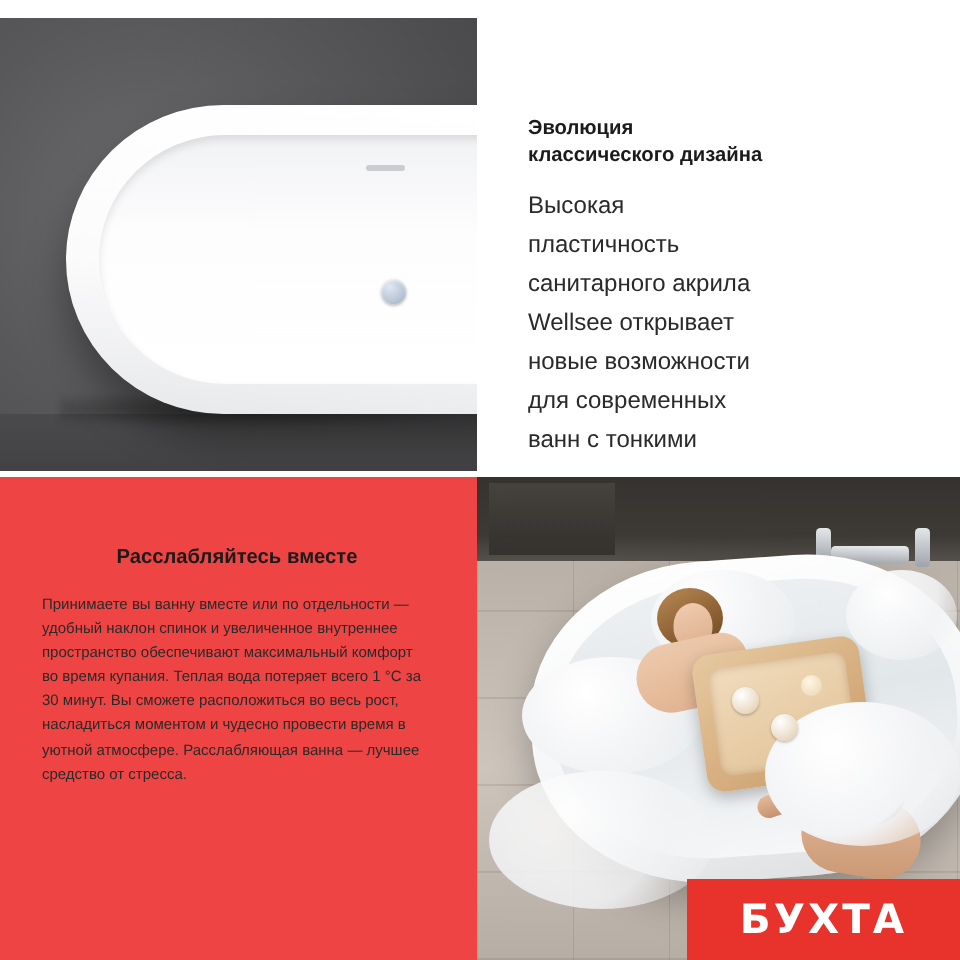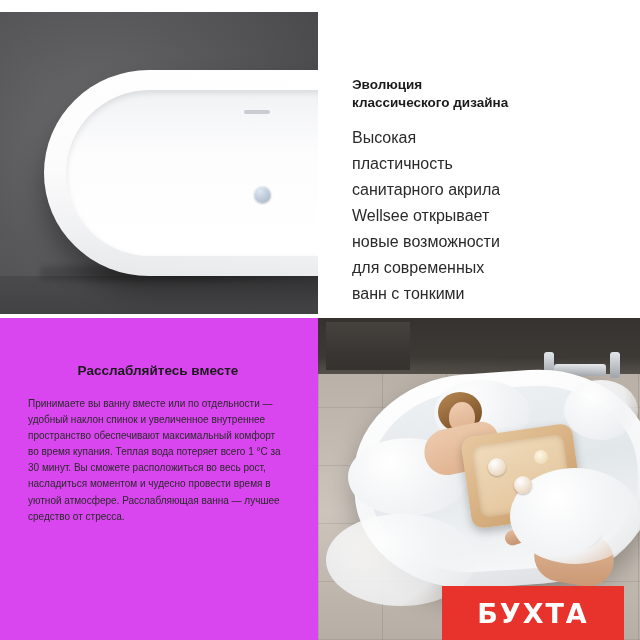--- a/index.html
+++ b/index.html
@@ -126,21 +126,21 @@
     top: 318px;
     width: 640px;
     height: 322px;
     display: flex;
   }
   .bottom-text {
     width: 318px;
     flex: 0 0 318px;
     box-sizing: border-box;
     padding: 44px 30px 0 28px;
-    background: #d946ef;
+    background: #ef4444;
   }
   .bottom-title {
     font-size: 13.5px;
     font-weight: bold;
     color: #1b1b1b;
     margin: 0 0 16px 0;
     text-align: center;
     line-height: 1.3;
   }
   .bottom-body {
@@ -333,21 +333,21 @@
     width: 10px; height: 26px;
     border-radius: 3px;
     background: linear-gradient(180deg, #e3e6e9 0%, #9fa5ab 100%);
   }
   .faucet-handle-l { left: 226px; }
   .faucet-handle-r { left: 292px; }
 
   
   .watermark {
     position: absolute;
-    right: 16px;
+    right: 0;
     bottom: 0;
     width: 182px;
     height: 54px;
     background: #e8322c;
     display: flex;
     align-items: center;
     justify-content: center;
   }
   .watermark-text {
     color: #ffffff;

